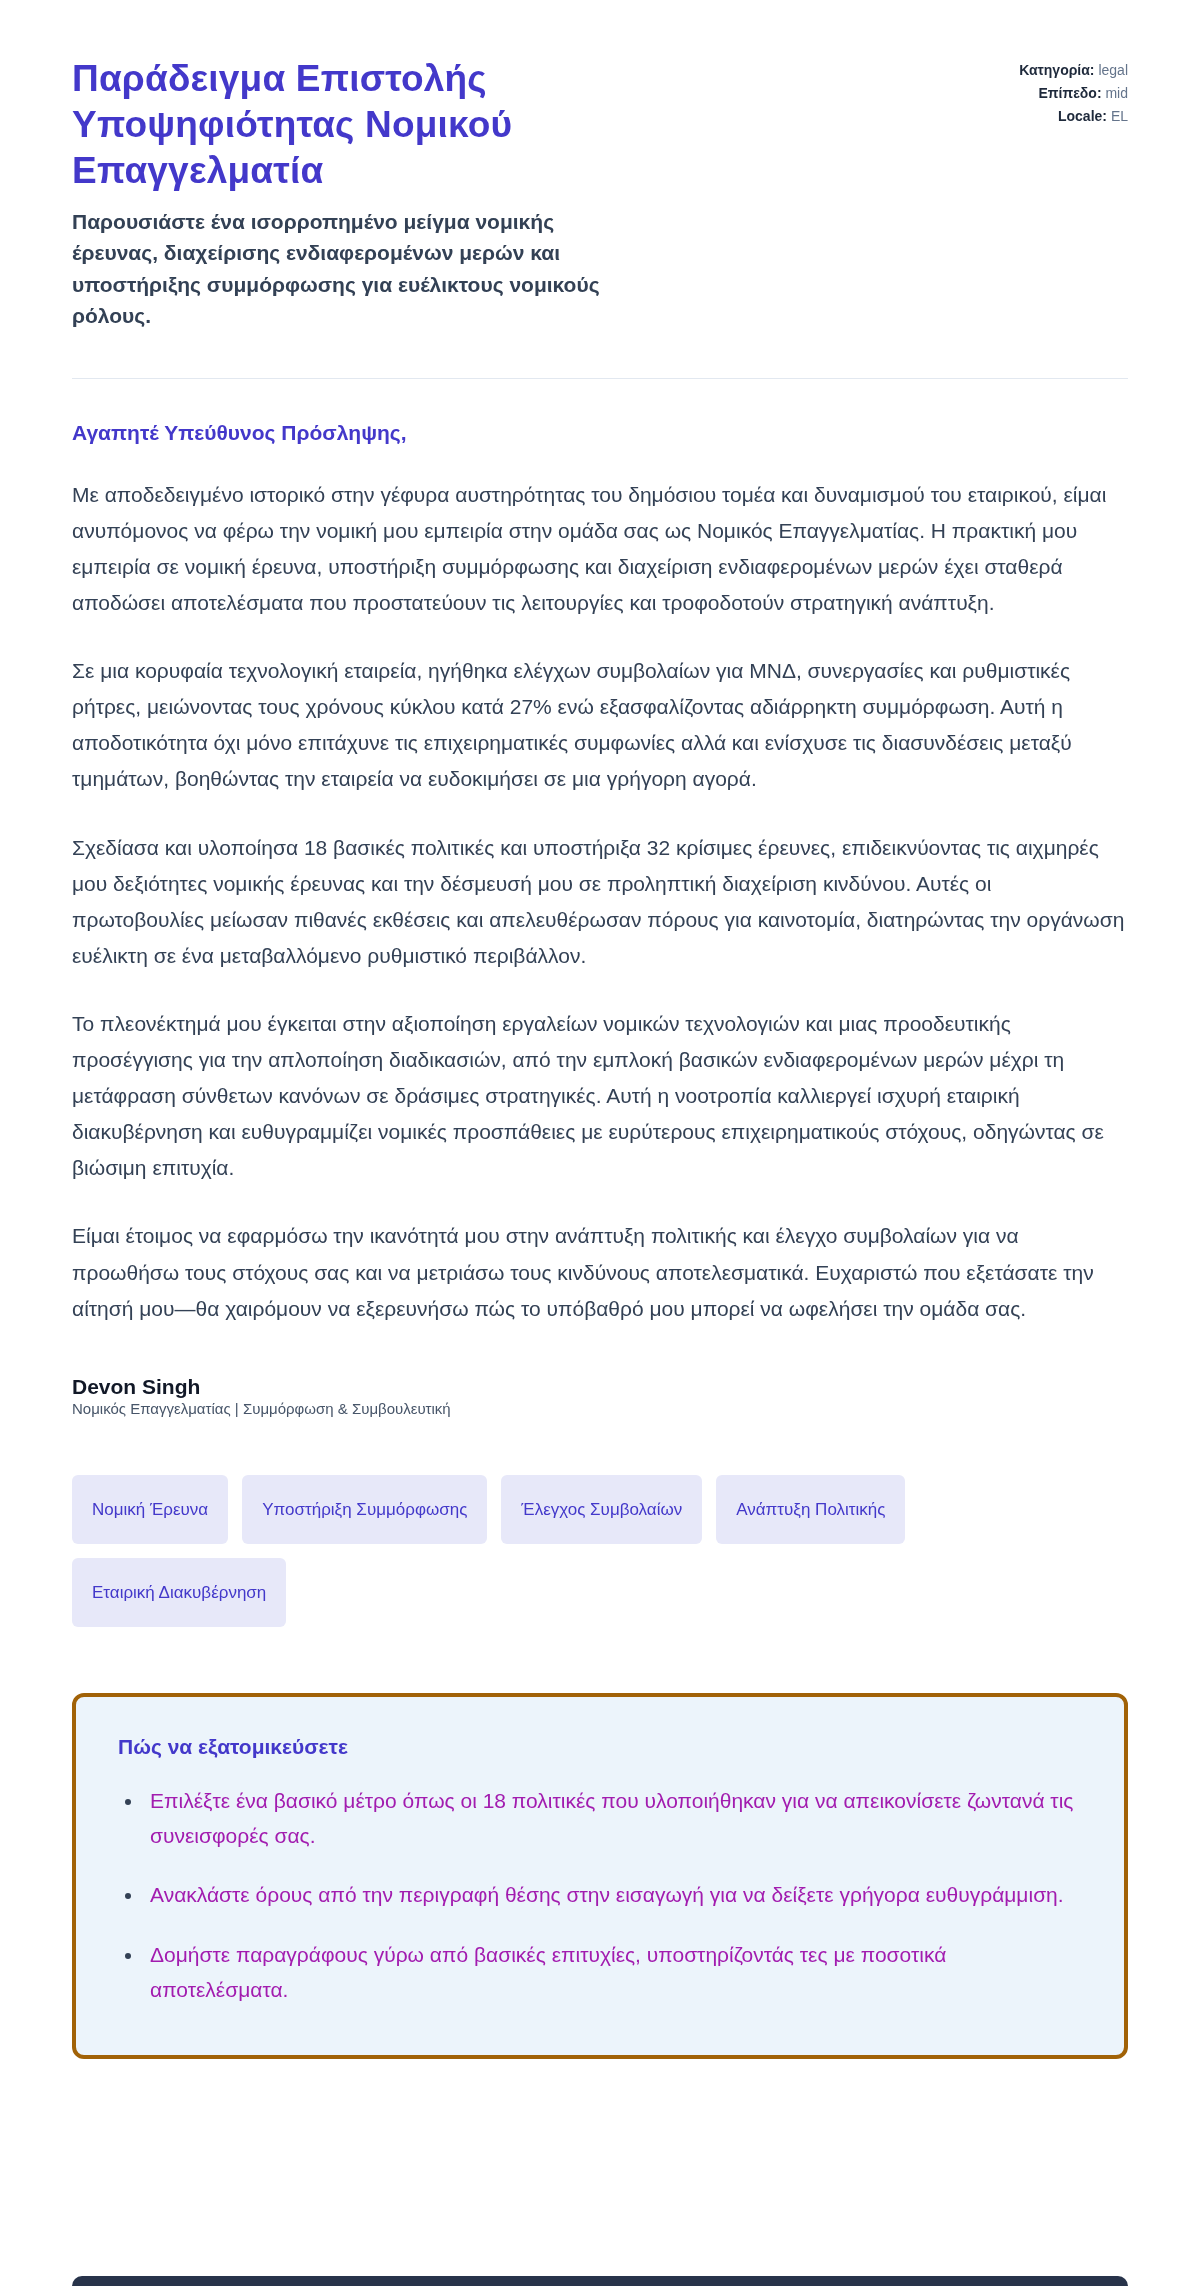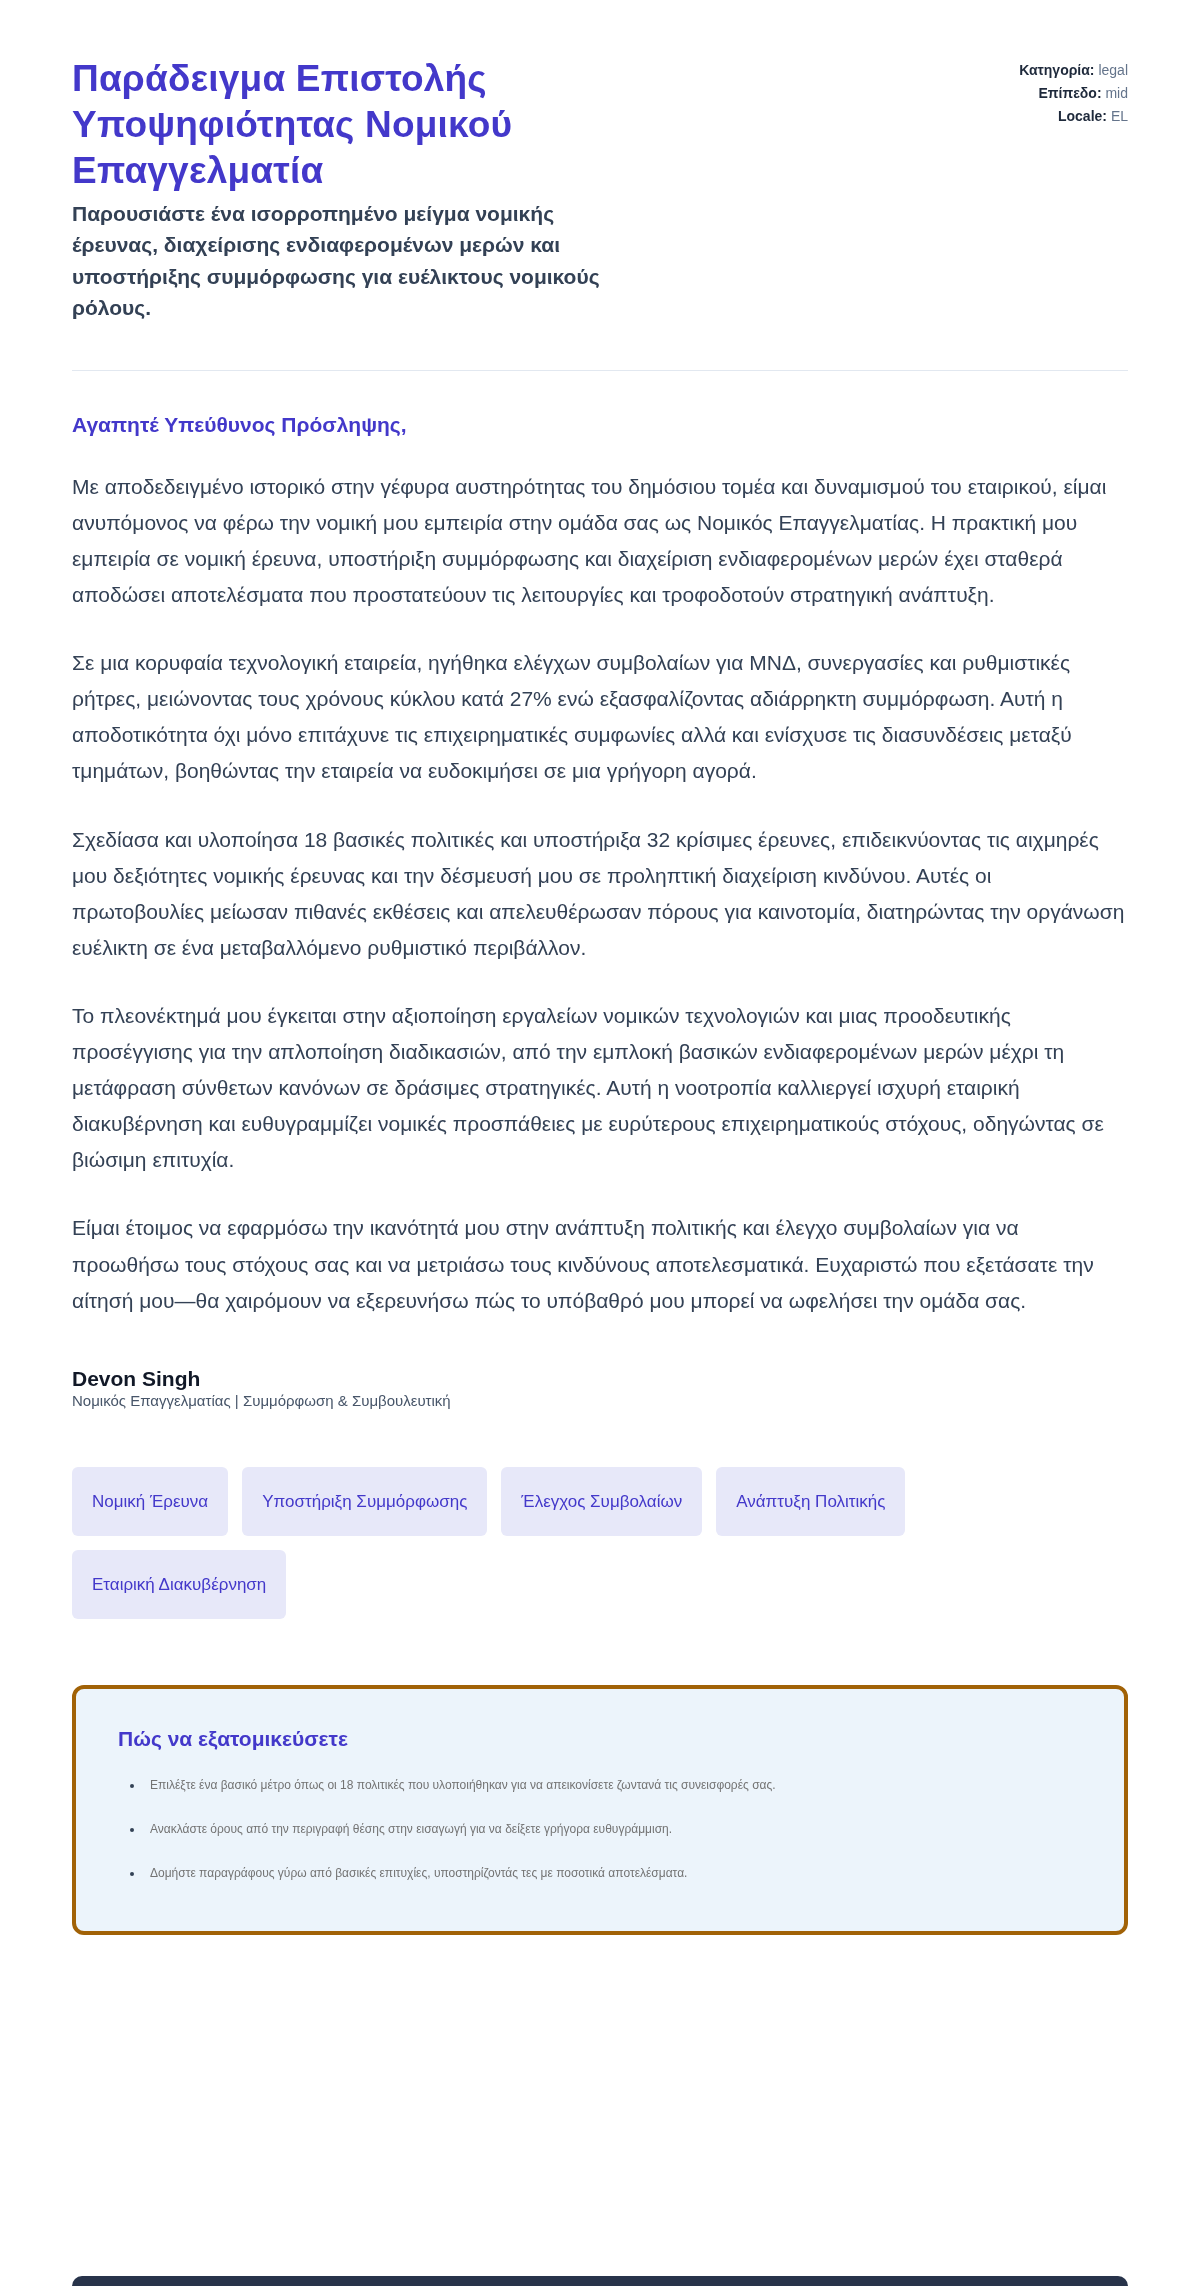--- a/index.html
+++ b/index.html
@@ -27,21 +27,21 @@
     gap: 40px;
   }
   .header-left { max-width: 640px; }
   .page-title {
     color: #4338ca;
     font-size: 37px;
     font-weight: 700;
     line-height: 1.24;
     letter-spacing: 0.2px;
     max-width: 620px;
-    margin-bottom: 4px;
+    margin-bottom: 12px;
   }
   .page-subtitle {
     color: #334155;
     font-size: 21px;
     font-weight: 700;
     line-height: 1.5;
     max-width: 570px;
   }
   .meta {
     width: 175px;
@@ -120,23 +120,23 @@
     color: #4338ca;
     font-size: 21px;
     font-weight: 700;
     margin-bottom: 24px;
   }
   .callout-list {
     list-style: disc;
     padding-left: 26px;
   }
   .callout-list li {
-    font-size: 12px;
+    font-size: 21px;
     line-height: 1.68;
-    color: #737373;
+    color: #a21caf;
     margin-bottom: 18px;
     padding-left: 6px;
     margin-top: 24px;
   }
   .callout-list li::marker { color: #334155; }
 
   
   .footer-bar {
     position: absolute;
     left: 72px;

